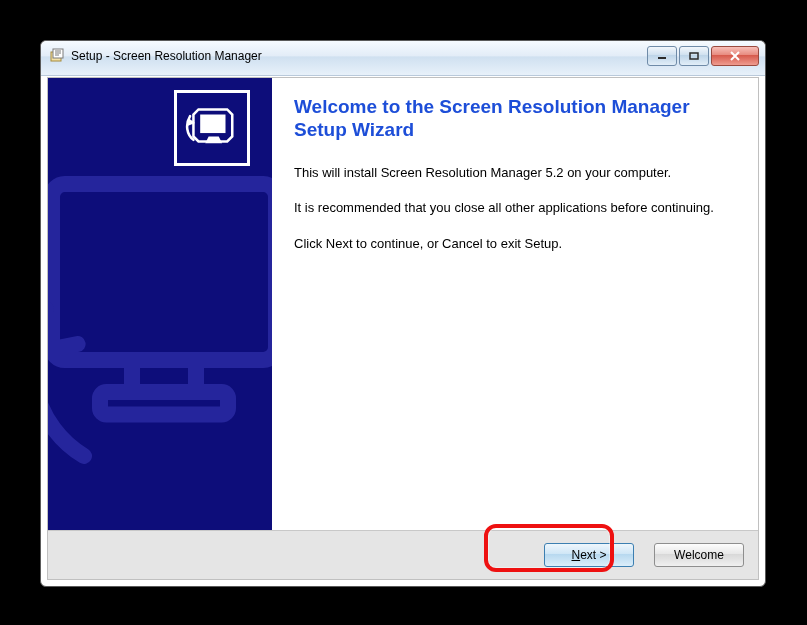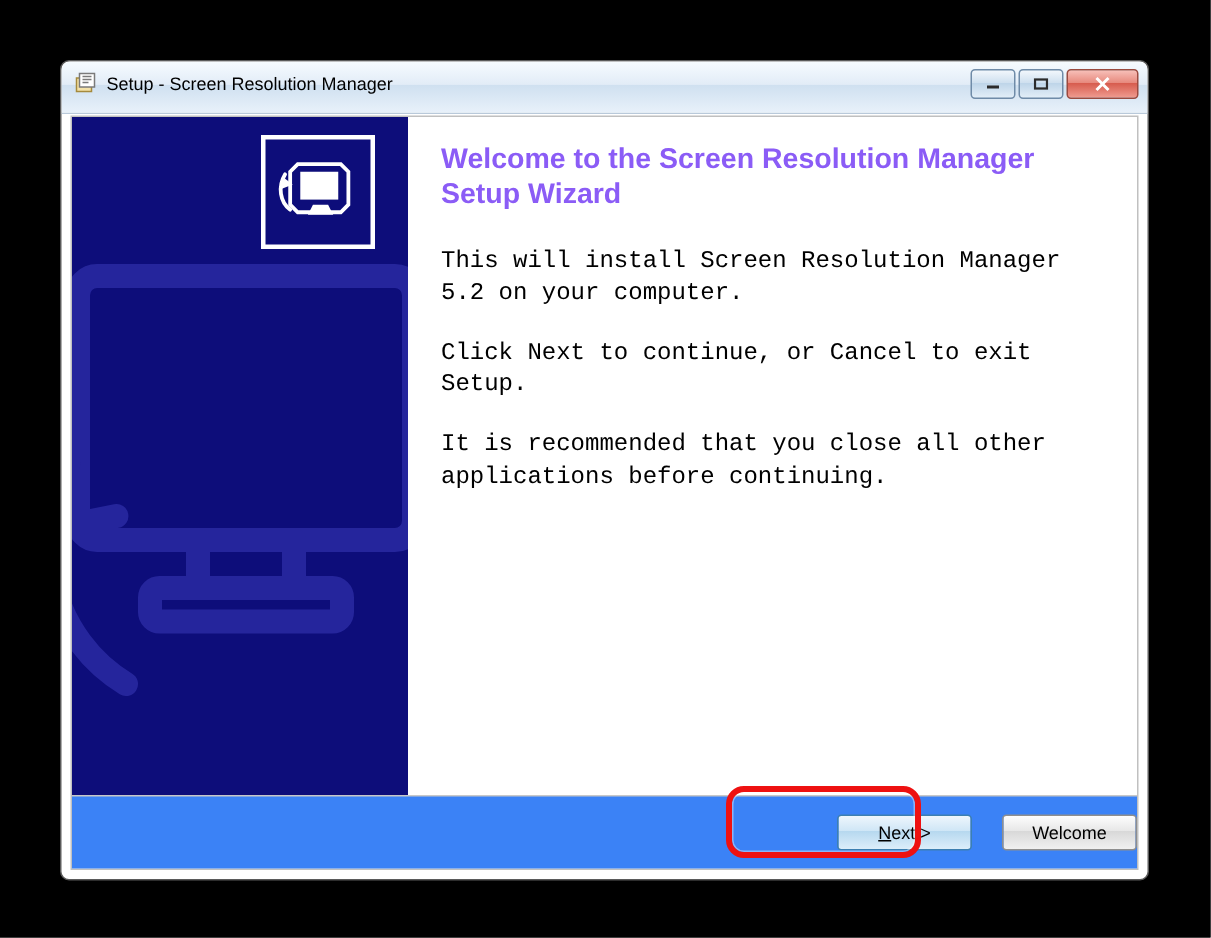--- a/index.html
+++ b/index.html
@@ -12,23 +12,23 @@
 .winbtn.close{width:46px;background:linear-gradient(#f7bfb8,#e78a7e 45%,#d65a4c 46%,#ef9b8f);border-color:#9a4a3f}
 .winbtn svg{display:block}
 .client{position:absolute;left:6px;right:6px;top:36px;bottom:6px;border:1px solid #c0c0c0;background:#fff}
 .top{position:absolute;left:0;right:0;top:0;bottom:48px;display:flex}
 .left-panel{width:224px;height:100%;background:#0d0d7a;position:relative;overflow:hidden}
 .watermark{position:absolute;left:-60px;top:90px;width:320px;height:320px;opacity:.55}
 .watermark svg{width:100%;height:100%}
 .icon-frame{position:absolute;left:126px;top:12px;width:70px;height:70px;border:3px solid #fff;display:flex;align-items:center;justify-content:center}
 .icon-frame svg{width:54px;height:54px}
 .right-panel{flex:1;padding:18px 26px 0 22px;color:#000}
-.heading{font-family:Tahoma,Arial,sans-serif;font-size:19px;font-weight:700;line-height:1.2;margin:0 0 22px 0;color:#8b5cf6}
-.para{font-size:16px;line-height:1.35;margin:0 0 18px 0;font-family:Liberation Mono, monospace}
-.bottom{position:absolute;left:0;right:0;bottom:0;height:48px;border-top:1px solid #c8c8c8;background:#3b82f6;display:flex;align-items:center;justify-content:flex-end;gap:20px}
+.heading{font-family:Tahoma,Arial,sans-serif;font-size:19px;font-weight:700;line-height:1.2;margin:0 0 22px 0;color:#1d4ed8}
+.para{font-size:13px;line-height:1.35;margin:0 0 18px 0;font-family:Liberation Sans, sans-serif}
+.bottom{position:absolute;left:0;right:0;bottom:0;height:48px;border-top:1px solid #c8c8c8;background:#e5e5e5;display:flex;align-items:center;justify-content:flex-end;padding-right:14px;gap:20px}
 .btn{min-width:90px;height:24px;font-size:12px;font-family:Tahoma,sans-serif;border:1px solid #8e8e8e;border-radius:3px;background:linear-gradient(#fdfdfd,#e7e7e7 45%,#d8d8d8 46%,#f0f0f0);cursor:pointer;padding:0 12px}
 .btn.primary{border:1px solid #3c7fb1;background:linear-gradient(#eef6fc,#cfe6f6 45%,#b6d8ef 46%,#dceefa)}
 .btn .u{text-decoration:underline}
 .highlight{position:absolute;border:4px solid #e11;border-radius:12px;pointer-events:none;box-shadow:0 0 0 1px rgba(255,255,255,.4) inset}
 </style>
 </head>
 <body>
 
 <div class="dialog">
 
@@ -84,22 +84,22 @@
               <path d="M10 46c-8-6-10-18-4-28" fill="none" stroke="#fff" stroke-width="3" stroke-linecap="round"></path>
               <path d="M4 20l-2 10 10-4z"></path>
             </g>
           </svg>
         </div>
       </div>
 
       <div class="right-panel">
         <h1 class="heading">Welcome to the Screen Resolution Manager Setup Wizard</h1>
         <p class="para">This will install Screen Resolution Manager 5.2 on your computer.</p>
+        <p class="para">It is recommended that you close all other applications before continuing.</p>
         <p class="para">Click Next to continue, or Cancel to exit Setup.</p>
-        <p class="para">It is recommended that you close all other applications before continuing.</p>
       </div>
 
     </div>
 
     <div class="bottom">
       <button class="btn primary"><span class="u">N</span><span>ext &gt;</span></button>
       <button class="btn">Welcome</button>
     </div>
 
     <div class="highlight" style="left:436px;top:446px;width:122px;height:40px"></div>

